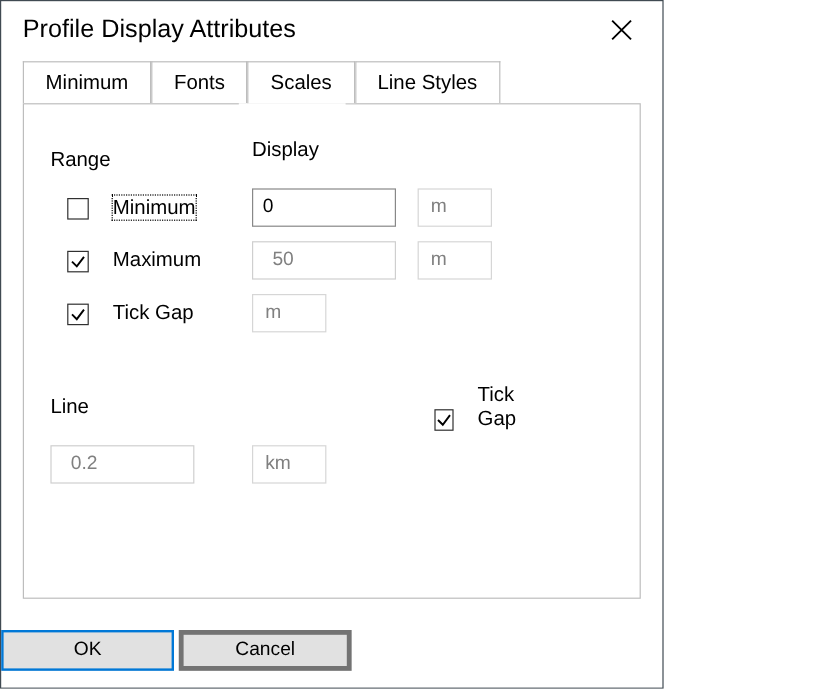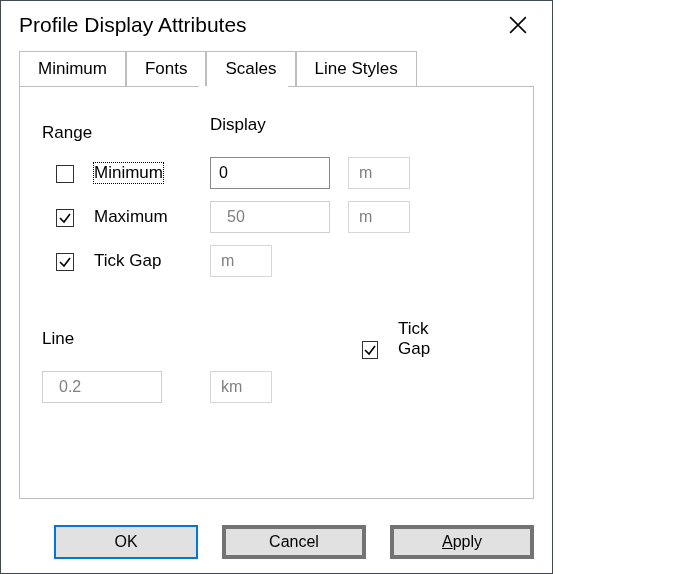--- a/index.html
+++ b/index.html
@@ -144,22 +144,21 @@
       padding: 0 10px;
       font-size: 16px;
       color: #808080;
       display: flex;
       align-items: center;
       width: 62px;
     }
     .spacer-row { height: 18px; }
     .button-row {
       display: flex;
-      justify-content: flex-end;
-      gap: 24px;
+      gap: 4px;
       padding: 12px 18px 14px 0;
     }
     .btn {
       min-width: 144px;
       height: 34px;
       background: #e1e1e1;
       border: 4px solid #737373;
       font-size: 16px;
       color: #000;
       cursor: pointer;
@@ -252,17 +251,14 @@
         <input class="txt" id="in-rtg" value="0.2" disabled="" style="">
         <div class="unit">km</div>
 
       </div>
     </div>
   </div>
 
   <div class="button-row">
     <button class="btn primary">OK</button>
     <button class="btn">Cancel</button>
-    <button class="btn">
-        <span><span class="ul">A</span><span>pply</span></span>
-      </button>
   </div>
 </div>
 
 </body></html>

